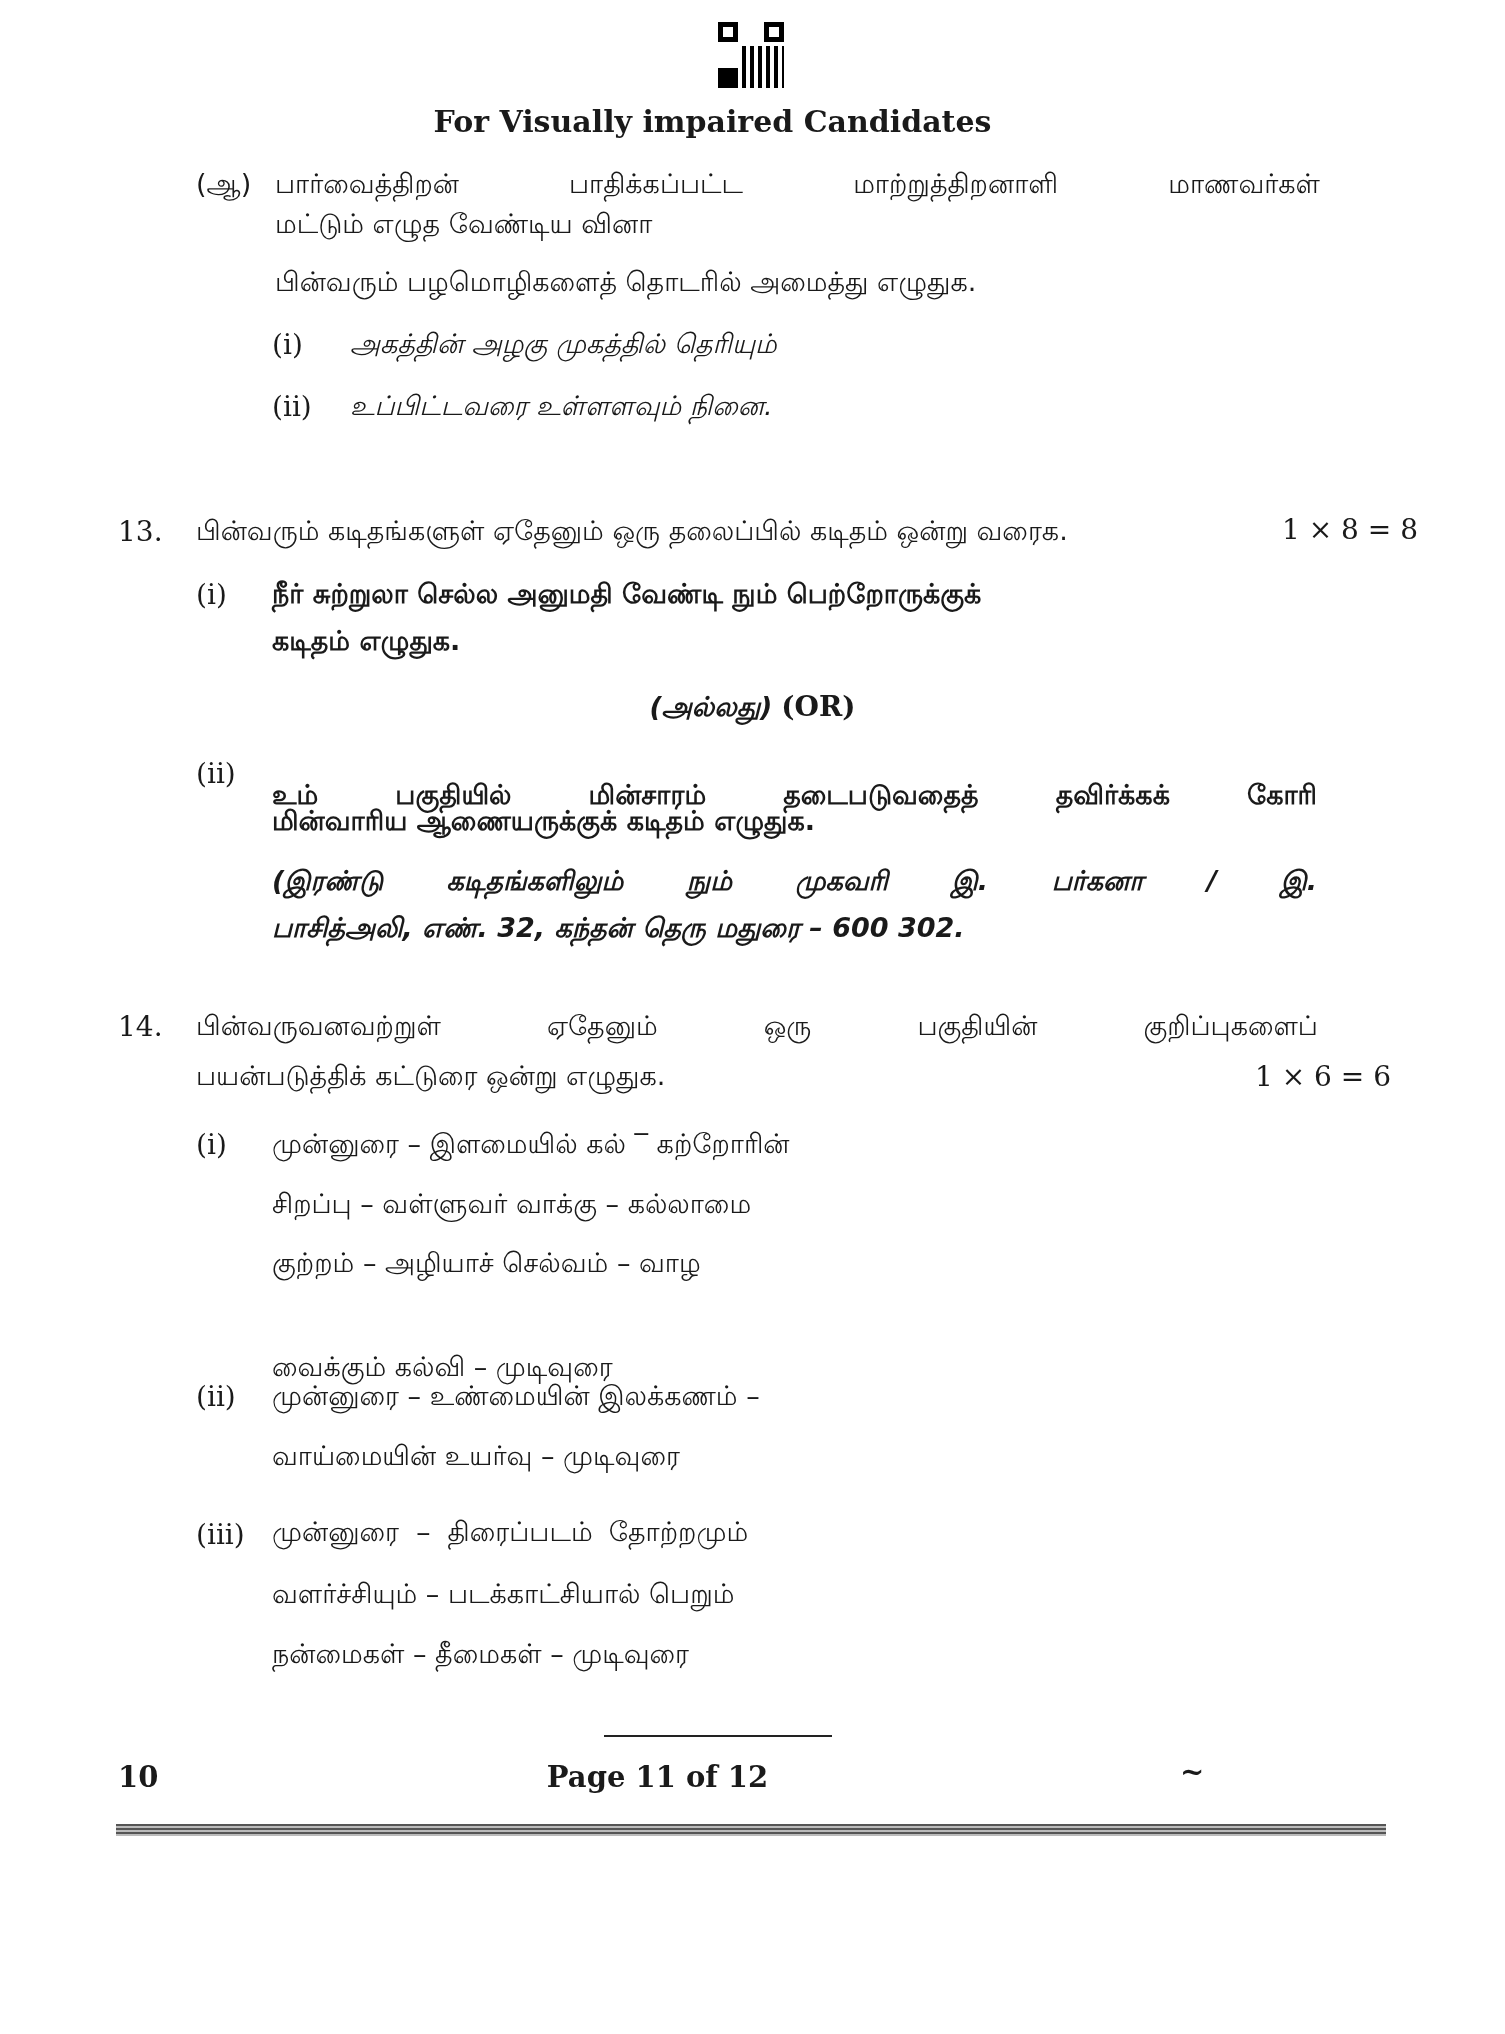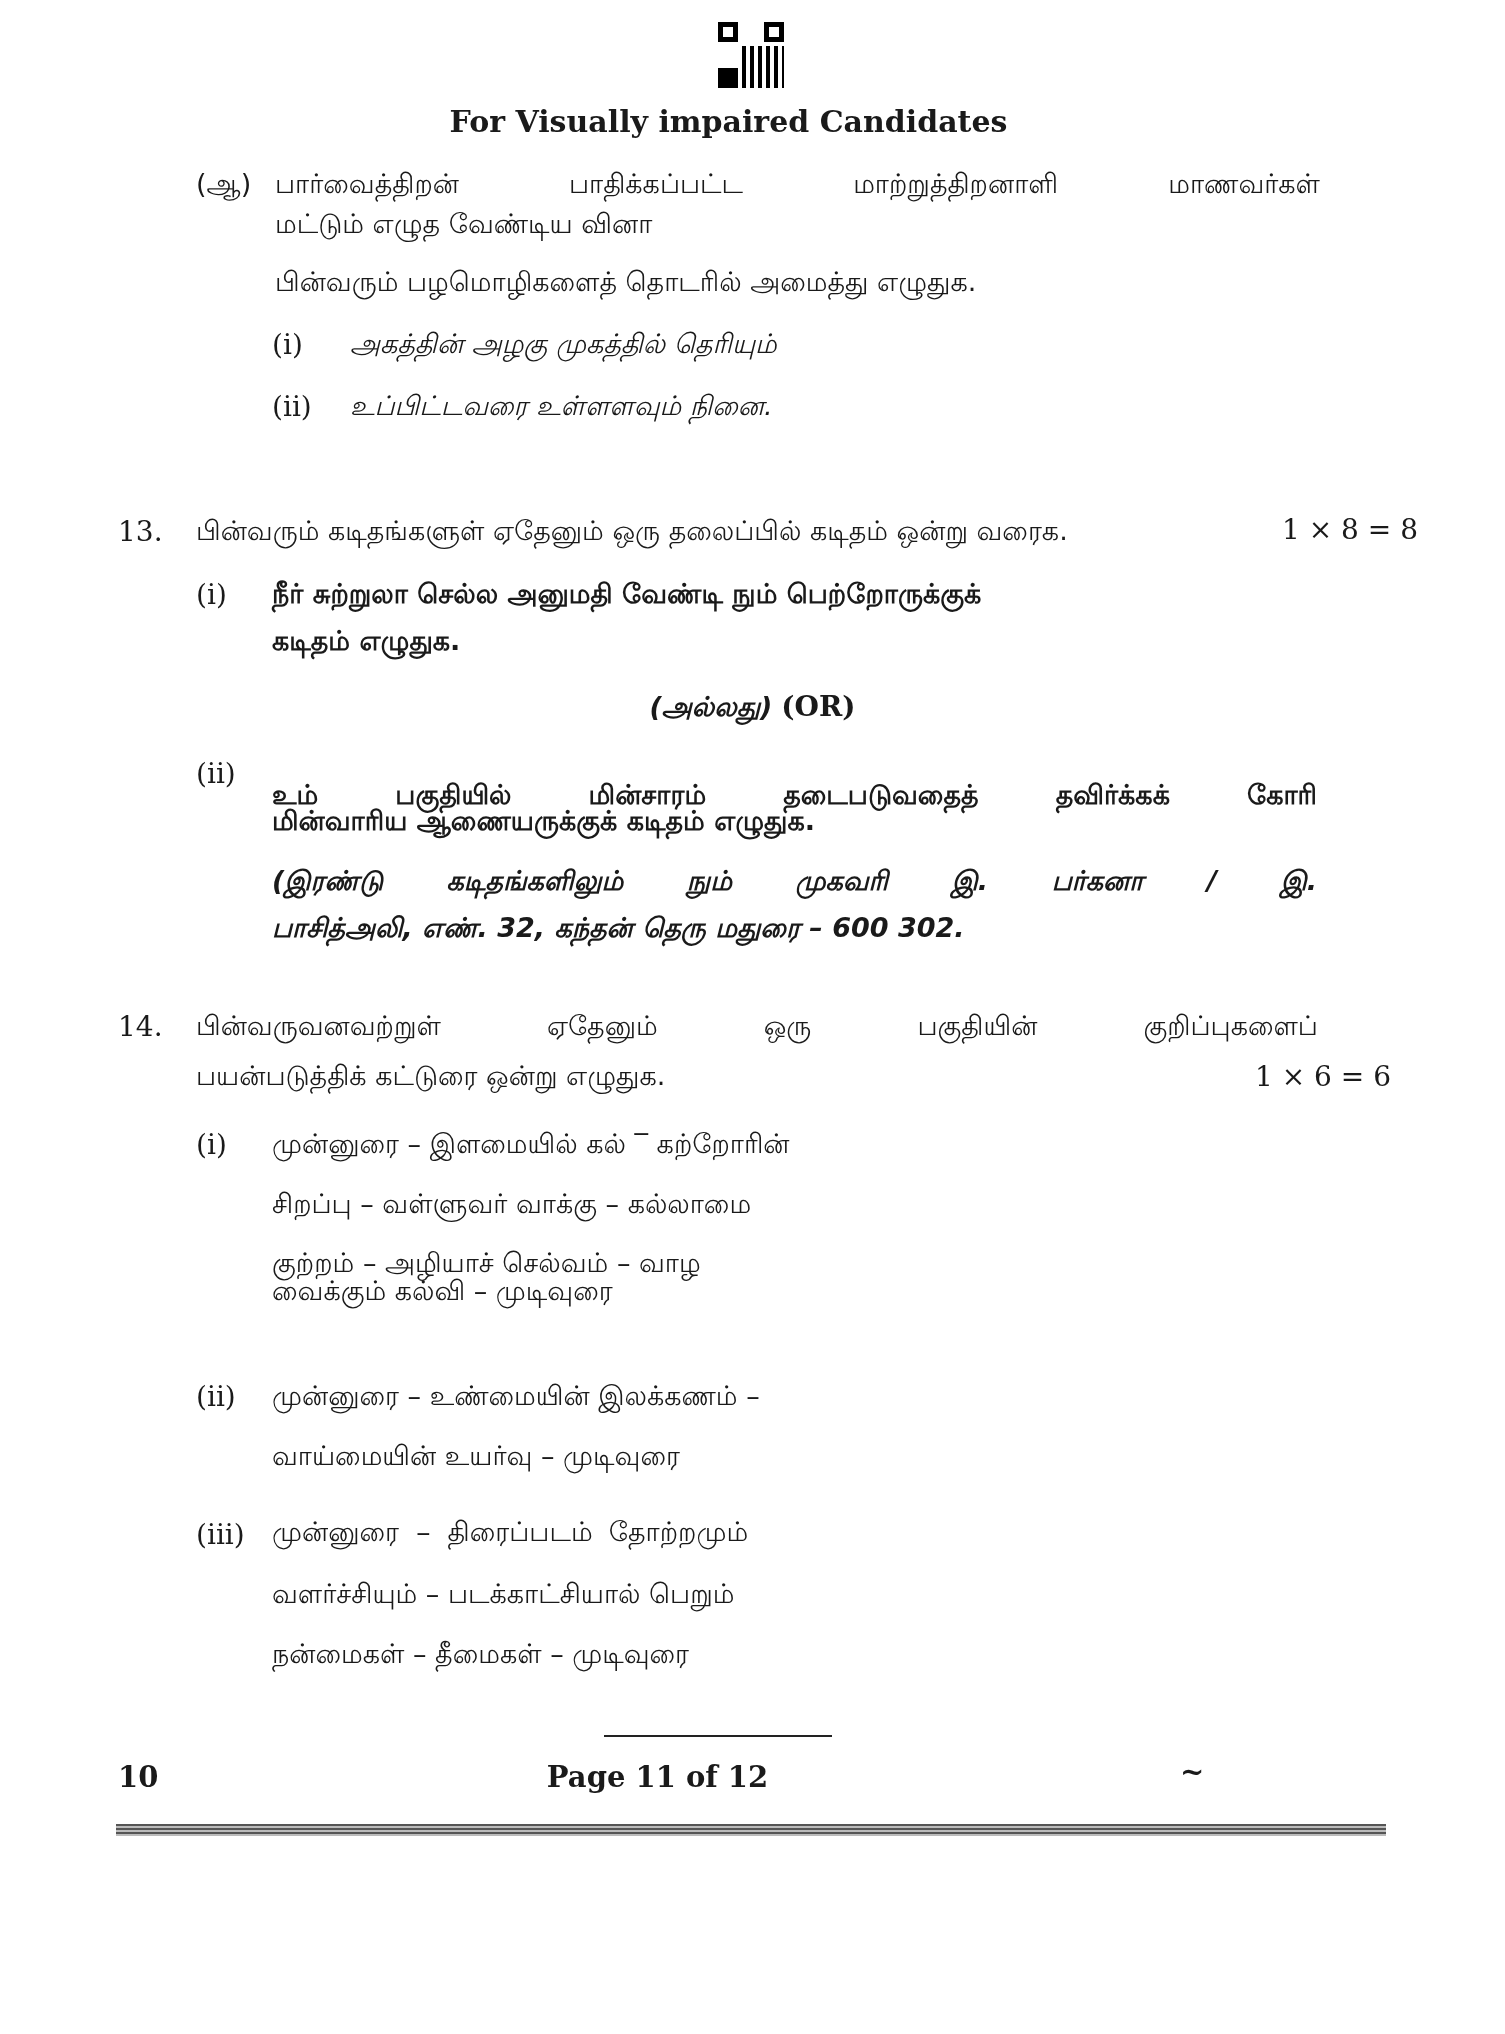--- a/index.html
+++ b/index.html
@@ -13,21 +13,21 @@
     background:
       linear-gradient(#000,#000) 0 0/20px 20px no-repeat,
       linear-gradient(#000,#000) 46px 0/20px 20px no-repeat,
       linear-gradient(#000,#000) 0 46px/20px 20px no-repeat,
       repeating-linear-gradient(90deg, #000 0 4px, #fff 4px 8px) 24px 24px/42px 42px no-repeat,
       #fff;
   }
   .qr::before, .qr::after { content:""; position:absolute; width:10px; height:10px; background:#fff; border:3px solid #000; }
   .qr::before { left: 2px; top: 2px; }
   .qr::after { left: 48px; top: 2px; }
-  .header-title { left: 16px; width: 1425px; top: 104px; text-align: center; font-size: 30px; font-weight: bold; }
+  .header-title { left: 0; width: 1425px; top: 104px; text-align: center; font-size: 30px; font-weight: bold; }
   .tamil { font-family: "DejaVu Sans", sans-serif; font-size: 27px; }
   .b { font-weight: bold; }
   .i { font-style: italic; }
   .num { font-family: "DejaVu Serif", serif; font-size: 28px; }
   .just { display: flex; justify-content: space-between; }
   .rule-short { position: absolute; left: 604px; top: 1735px; width: 228px; height: 2px; background: #222; }
   .footer-rule { position: absolute; left: 116px; top: 1824px; width: 1270px; height: 12px;
     background: repeating-linear-gradient(180deg, #555 0 2px, #bbb 2px 4px); }
 </style>
 </head>
@@ -94,21 +94,21 @@
   <span>பகுதியின்</span>
   <span>குறிப்புகளைப்</span>
 </div>
 <div class="abs tamil" style="left:196px; top:1060px;">பயன்படுத்திக் கட்டுரை ஒன்று எழுதுக.</div>
 <div class="abs num" style="left:1255px; top:1060px;">1 × 6 = 6</div>
 
 <div class="abs num" style="left:196px; top:1128px;">(i)</div>
 <div class="abs tamil" style="left:272px; top:1128px;">முன்னுரை – இளமையில் கல் ‾ கற்றோரின்</div>
 <div class="abs tamil" style="left:272px; top:1188px;">சிறப்பு – வள்ளுவர் வாக்கு – கல்லாமை</div>
 <div class="abs tamil" style="left:272px; top:1247px;">குற்றம் – அழியாச் செல்வம் – வாழ</div>
-<div class="abs tamil" style="left:272px; top:1275px;">வைக்கும் கல்வி – முடிவுரை</div>
+<div class="abs tamil" style="left:272px; top:1351px;">வைக்கும் கல்வி – முடிவுரை</div>
 
 <div class="abs num" style="left:196px; top:1380px;">(ii)</div>
 <div class="abs tamil" style="left:272px; top:1380px;">முன்னுரை – உண்மையின் இலக்கணம் –</div>
 <div class="abs tamil" style="left:272px; top:1440px;">வாய்மையின் உயர்வு – முடிவுரை</div>
 
 <div class="abs num" style="left:196px; top:1518px;">(iii)</div>
 <div class="abs tamil" style="left:272px; top:1518px;font-family:Liberation Mono, monospace;">முன்னுரை – திரைப்படம் தோற்றமும்</div>
 <div class="abs tamil" style="left:272px; top:1578px;">வளர்ச்சியும் – படக்காட்சியால் பெறும்</div>
 <div class="abs tamil" style="left:272px; top:1638px;">நன்மைகள் – தீமைகள் – முடிவுரை</div>
 

